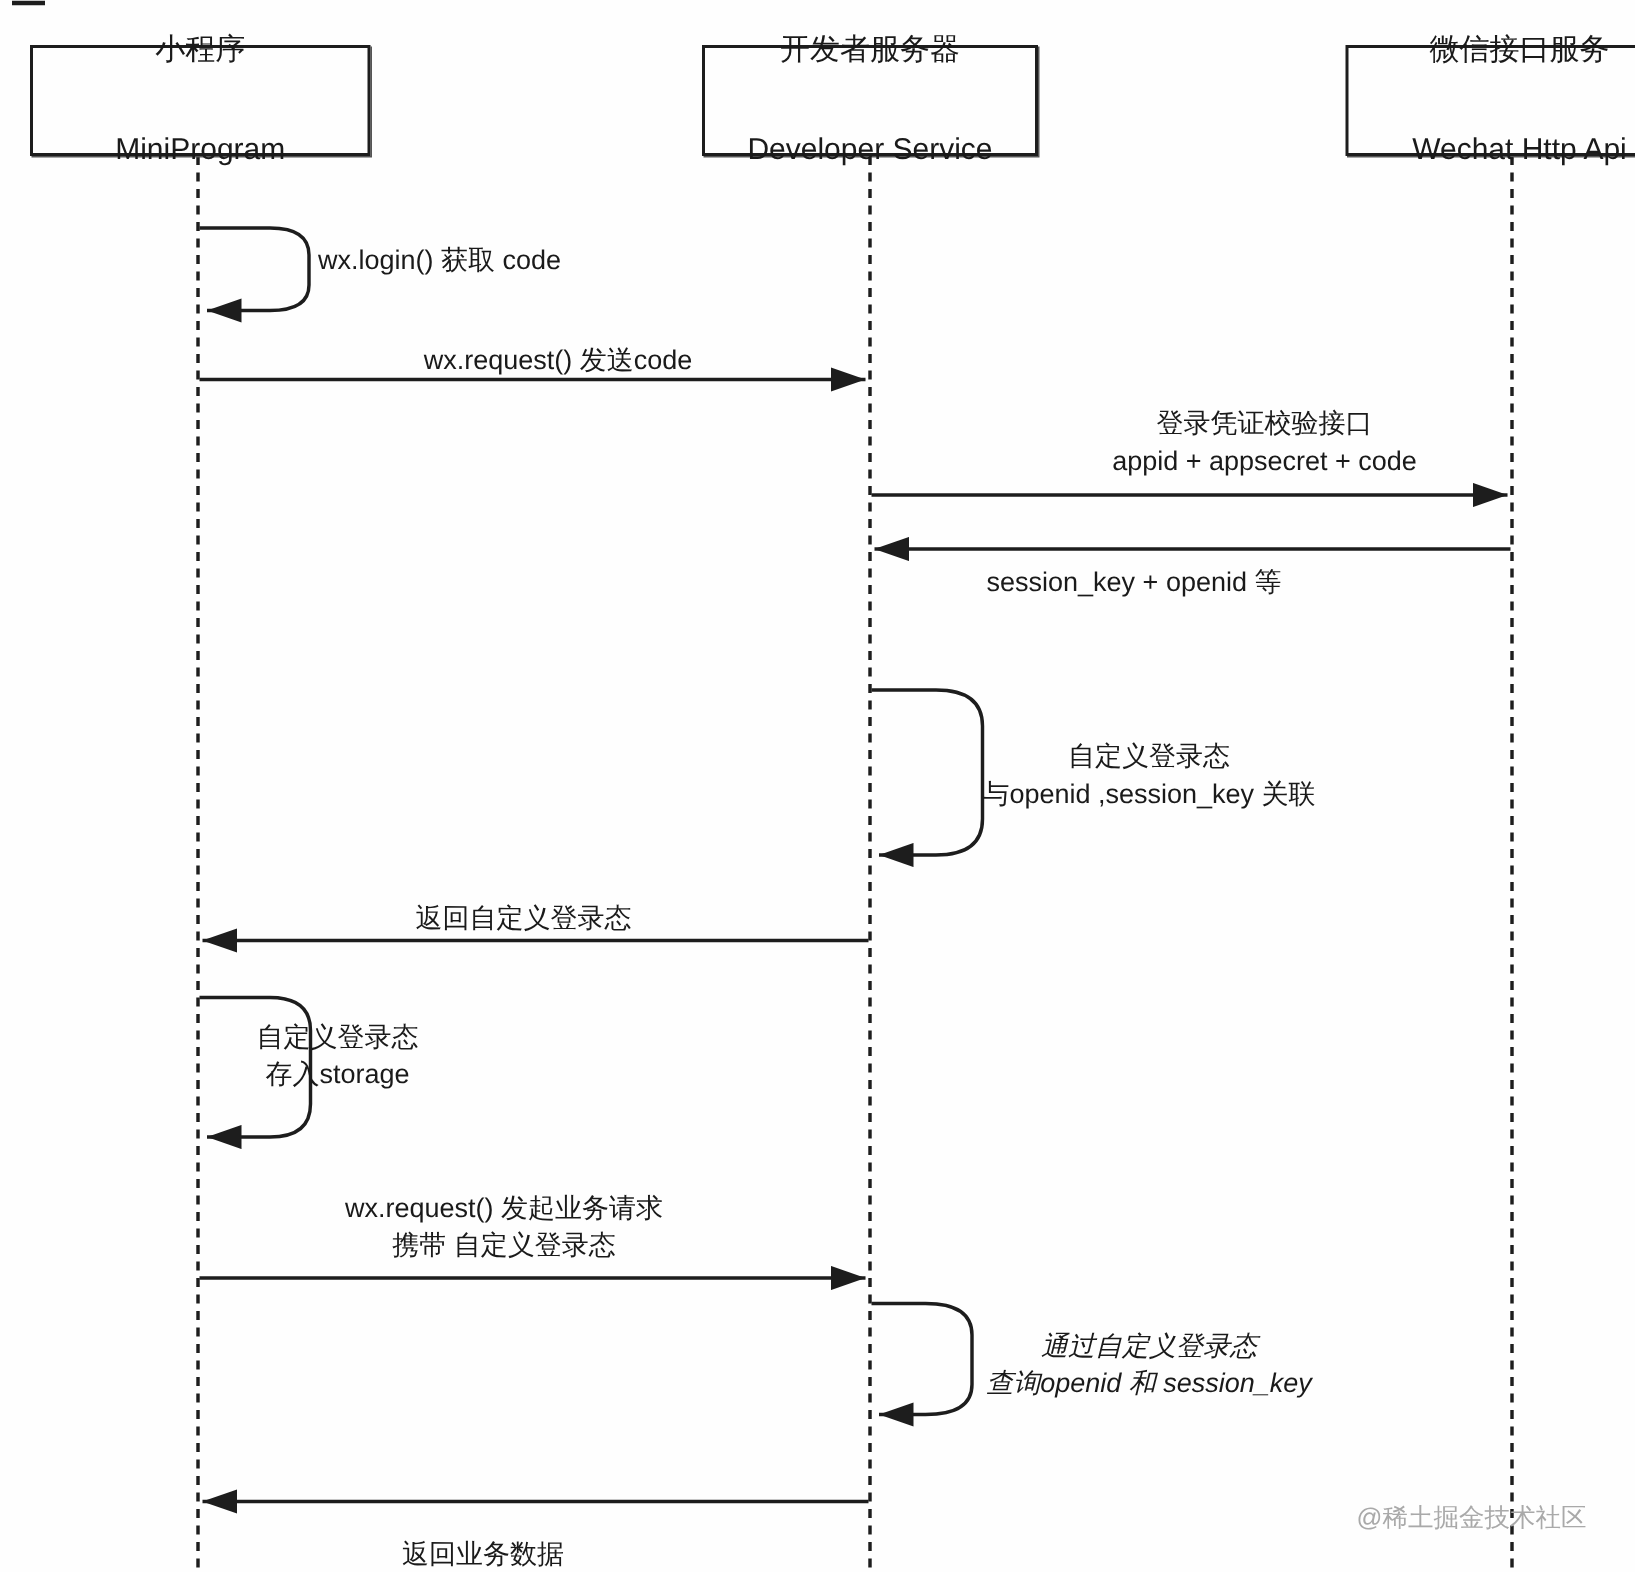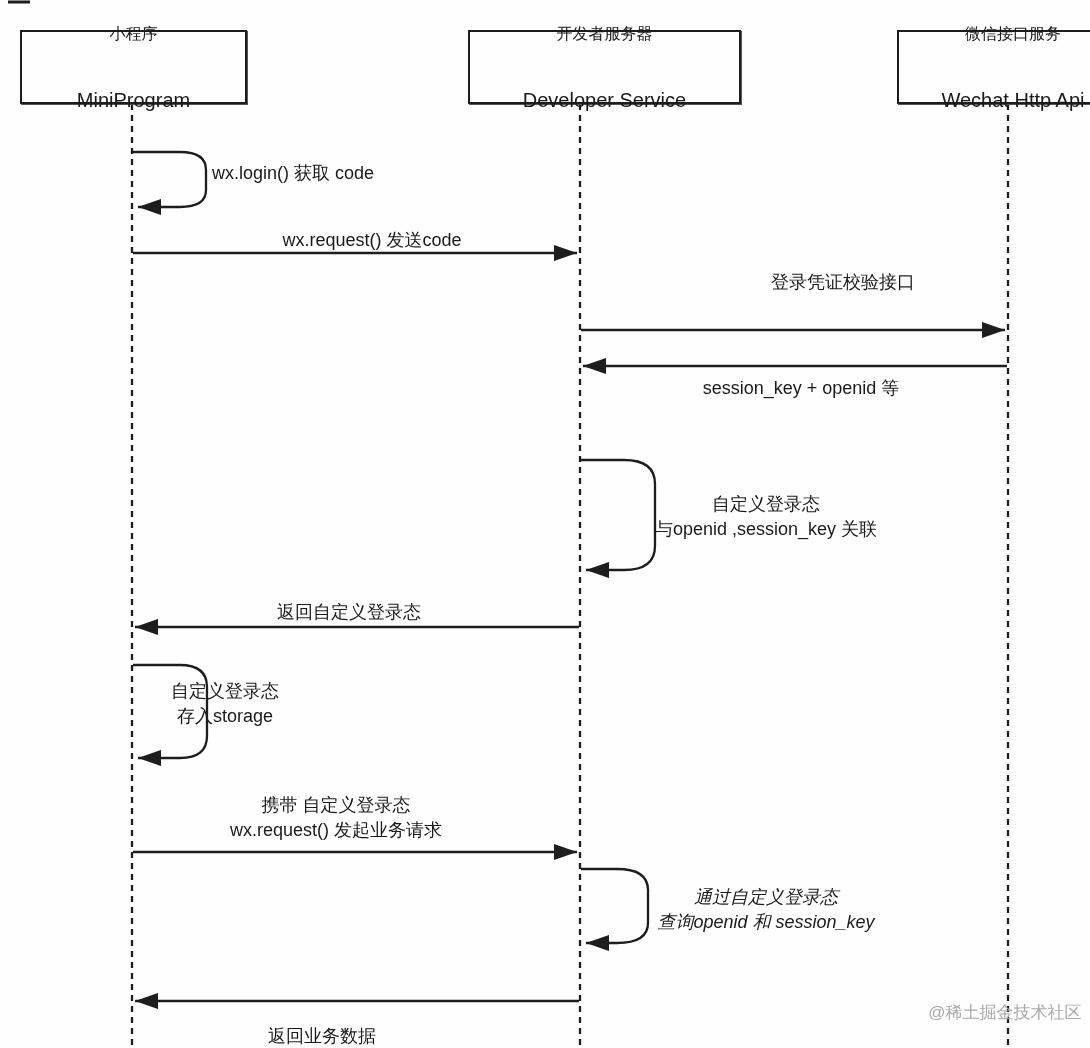--- a/index.html
+++ b/index.html
@@ -16,21 +16,21 @@
     position:absolute;
     top:30px;height:74px;
     border:2.5px solid #1d1d1d;
     background:#fefefe;
     display:flex;flex-direction:column;
     align-items:center;justify-content:center;
     box-sizing:border-box;
     z-index:2;
     box-shadow:1px 1px 0 #555;
   }
-  .pbox .zh{font-size:16px;line-height:27px;}
+  .pbox .zh{font-size:20px;line-height:27px;}
   .pbox .en{font-size:20px;line-height:27px;margin-top:40px;}
   .lbl{
     position:absolute;
     transform:translateX(-50%);
     white-space:nowrap;
     text-align:center;
     font-size:18px;
     line-height:25px;
     z-index:2;
   }
@@ -78,68 +78,69 @@
 
     <path d="M 581 869 H 617 Q 648 869 648 890 V 923 Q 648 943 617 943 H 586" fill="none" stroke="#1d1d1d" stroke-width="2.3" marker-end="url(#arr)"></path>
 
     <line x1="579" y1="1001" x2="135" y2="1001" stroke="#1d1d1d" stroke-width="2.3" marker-end="url(#arr)"></line>
   </svg>
 
   <div class="pbox" style="left:20px;width:227px;">
     <div class="zh">小程序</div>
     <div class="en">MiniProgram</div>
   </div>
-  <div class="pbox" style="left:468px;width:273px;">
+  <div class="pbox" style="left:468px;width:224px;">
     <div class="zh">开发者服务器</div>
     <div class="en">Developer Service</div>
   </div>
   <div class="pbox" style="left:897px;width:232px;">
     <div class="zh">微信接口服务</div>
     <div class="en">Wechat Http Api</div>
   </div>
 
   <div class="lbl" style="left:293px;top:161px;">
     <div>wx.login() 获取 code</div>
   </div>
 
   <div class="lbl" style="left:340px;top:228px;margin-left:32px;">
     <div>wx.request() 发送code</div>
   </div>
 
   <div class="lbl" style="left:795px;top:270px;margin-left:48px;">
     <div>登录凭证校验接口</div>
+    <div>appid + appsecret + code</div>
   </div>
 
-  <div class="lbl" style="left:801px;top:376px;">
+  <div class="lbl" style="left:756px;top:376px;">
     <div>session_key + openid 等</div>
   </div>
 
   <div class="lbl" style="left:766px;top:492px;">
     <div>自定义登录态</div>
     <div>与openid ,session_key 关联</div>
   </div>
 
   <div class="lbl" style="left:349px;top:600px;">
     <div>返回自定义登录态</div>
   </div>
 
   <div class="lbl" style="left:225px;top:679px;">
     <div>自定义登录态</div>
     <div>存入storage</div>
   </div>
 
   <div class="lbl" style="left:336px;top:793px;">
+    <div>wx.request() 发起业务请求</div>
     <div>携带 自定义登录态</div>
-    <div>wx.request() 发起业务请求</div>
   </div>
 
   <div class="lbl" style="left:766px;top:885px;font-style:italic;">
     <div>通过自定义登录态</div>
     <div>查询openid 和 session_key</div>
   </div>
 
   <div class="lbl" style="left:322px;top:1024px;text-align:right;">
     <div>返回业务数据</div>
   </div>
 
-  <div class="watermark" style="left:1005px;top:1012px;color:#a9a9a9;">@稀土掘金技术社区</div>
+  <div class="watermark" style="left:981px;top:1012px;color:#a9a9a9;">@稀土掘金技术社区</div>
 
 </div>
 
 </body></html>

